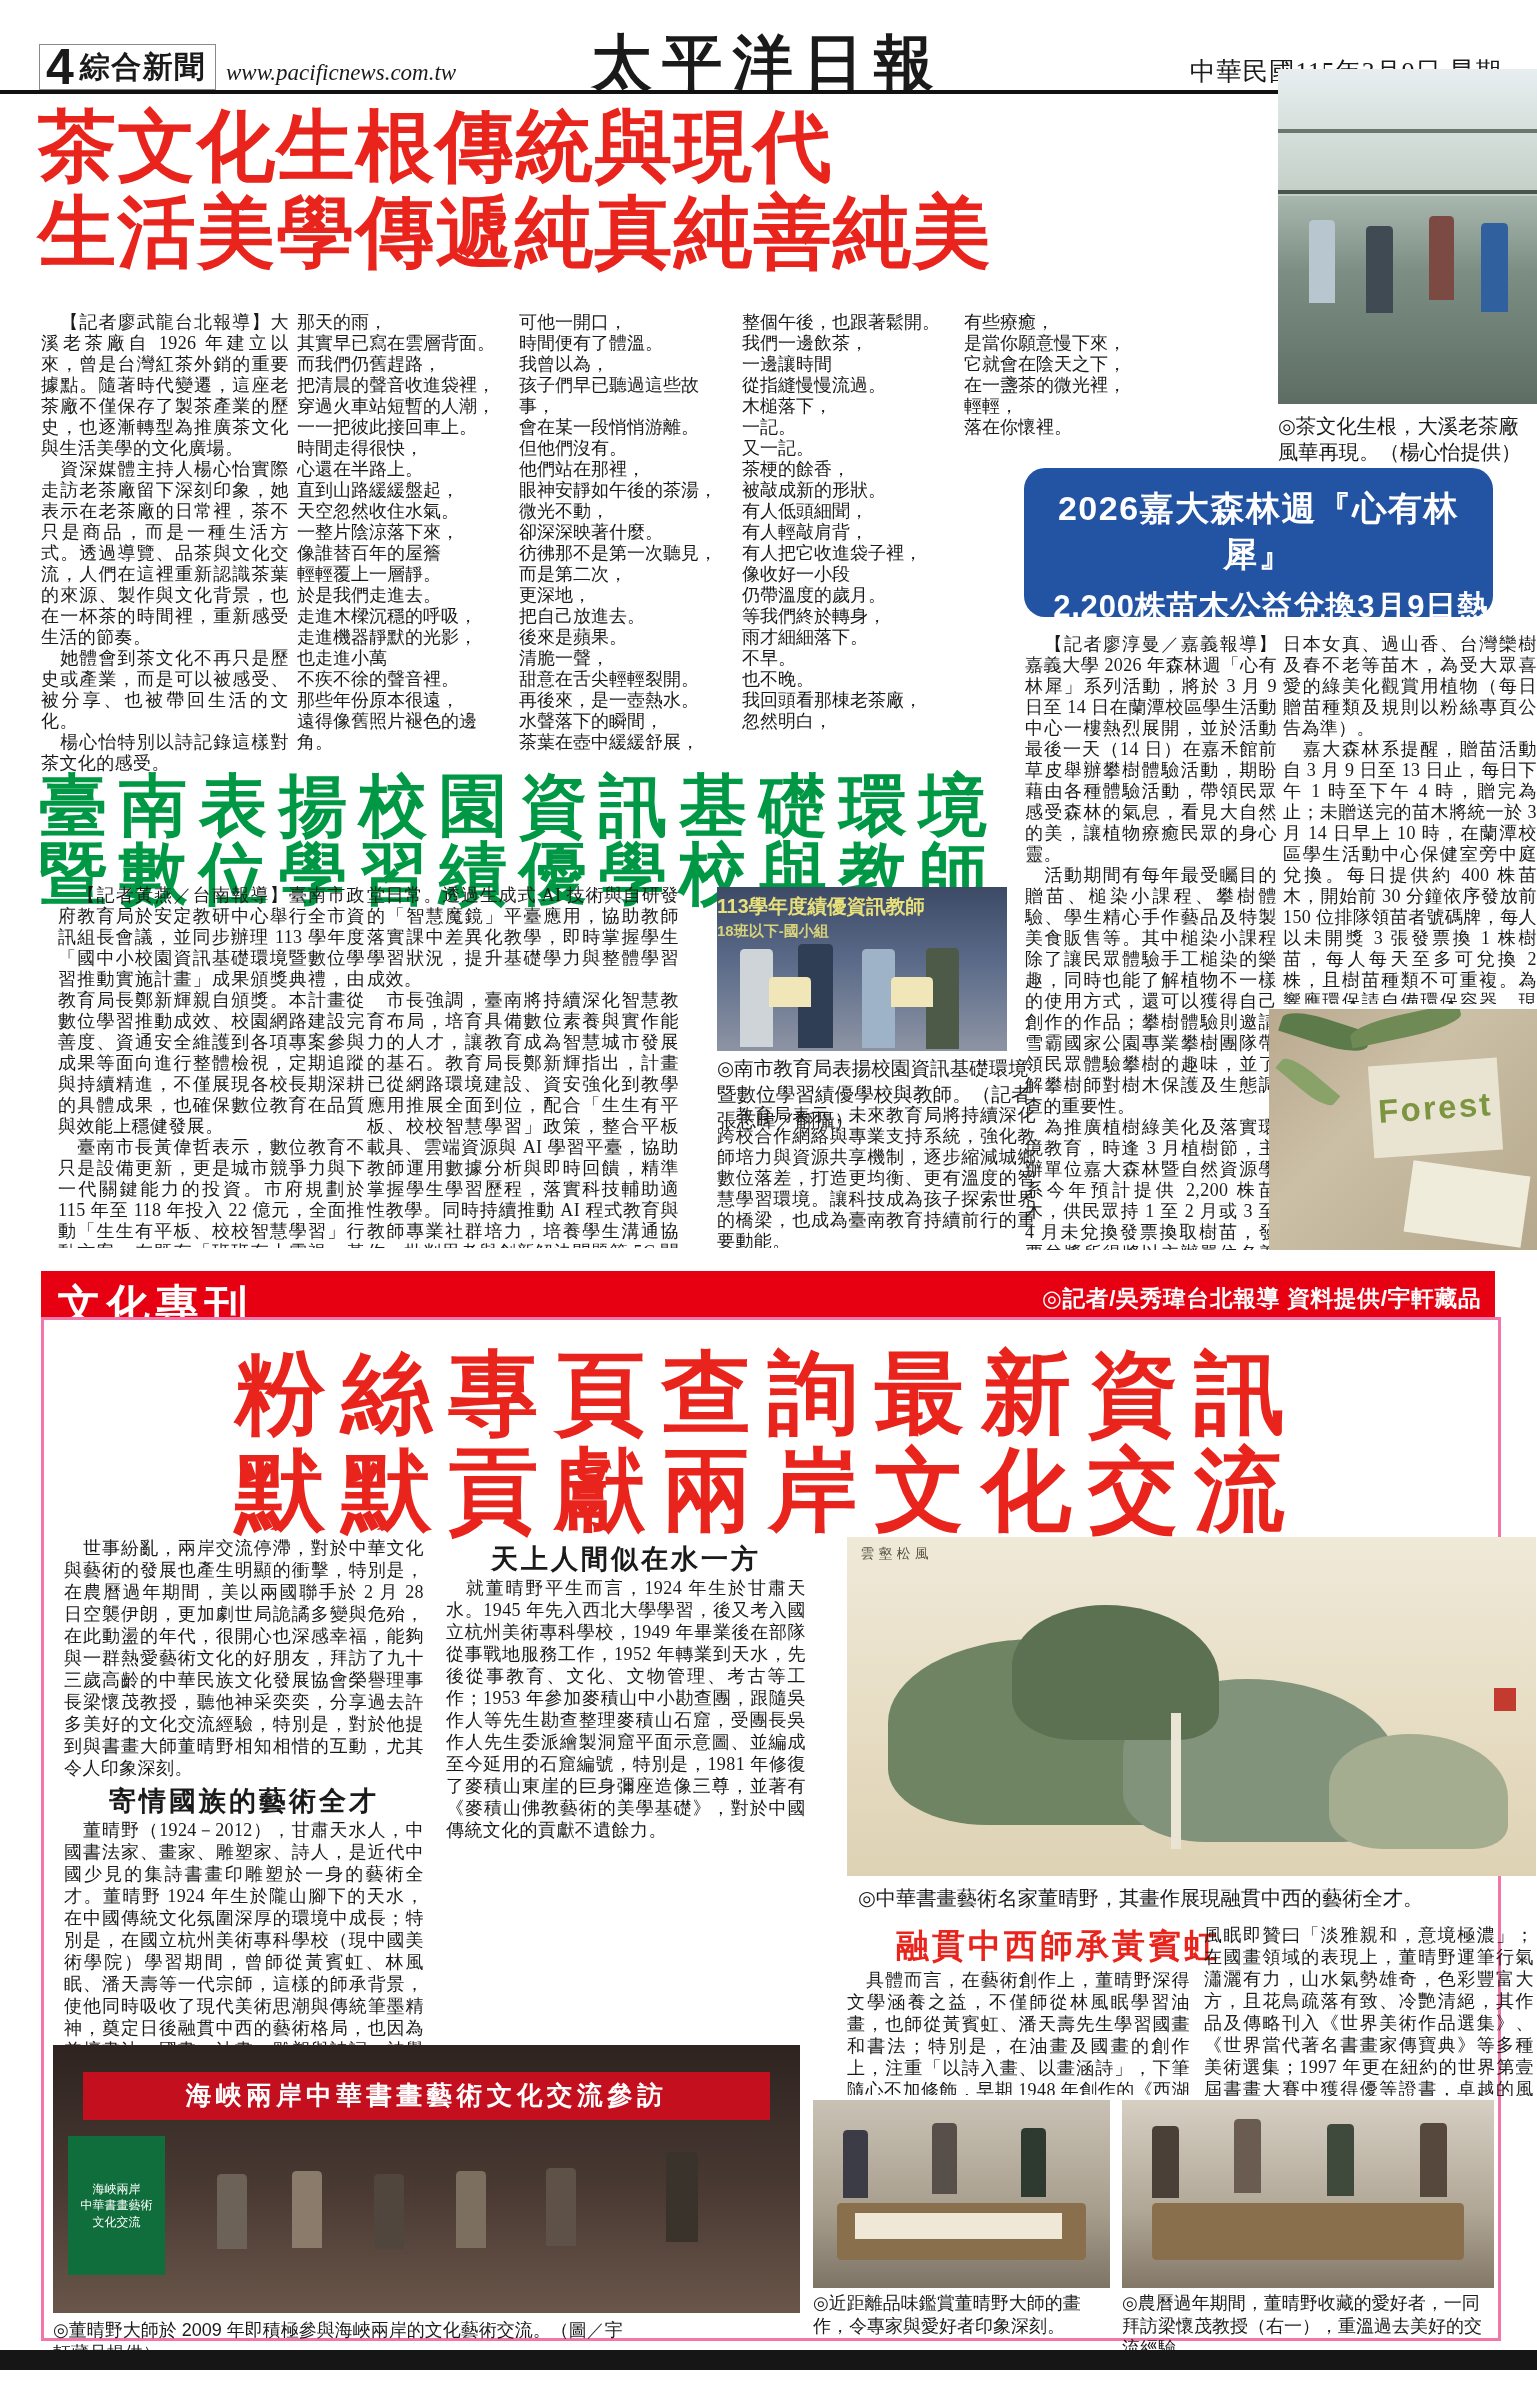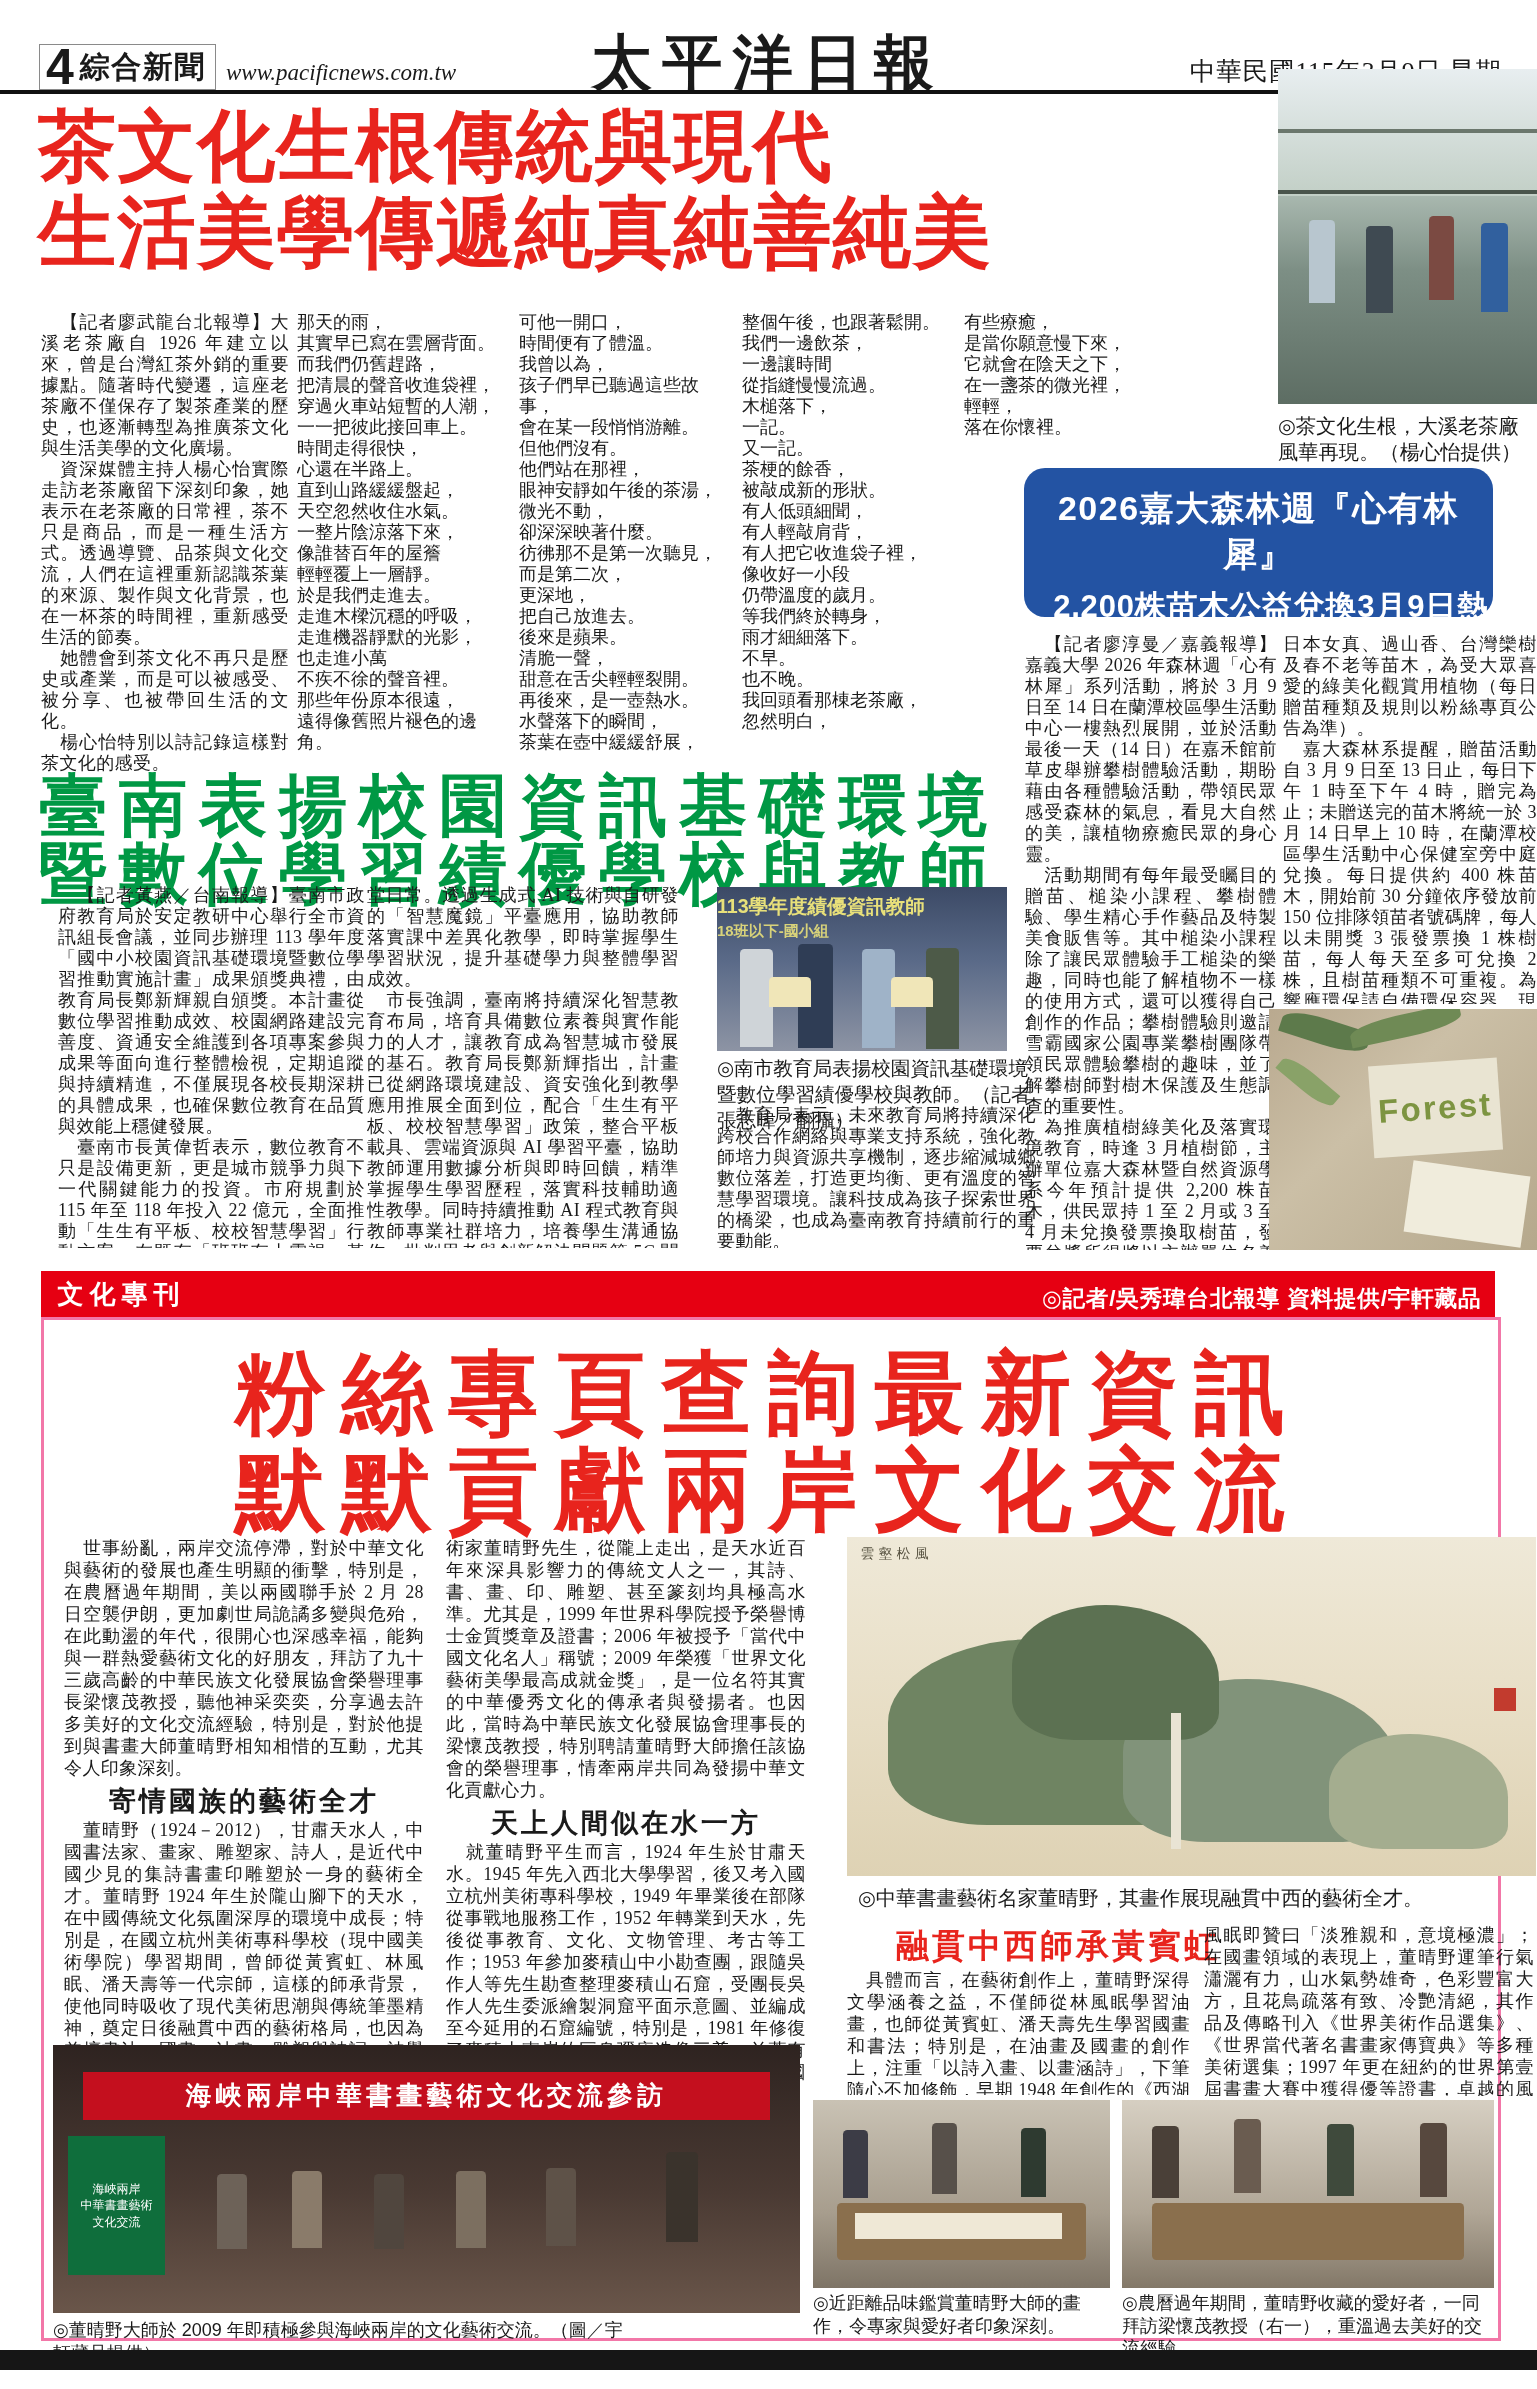--- a/index.html
+++ b/index.html
@@ -63,21 +63,21 @@
   .tnphoto{left:717px;top:887px;width:290px;height:164px;background:linear-gradient(180deg,#3c4a66 0%,#5a6a88 45%,#8d94a4 100%);}
   .slide{position:absolute;left:0;top:0;width:100%;text-align:left;color:#e8e07a;font-weight:700;
          font-family:"Liberation Sans",sans-serif;}
   .slide .l1{font-size:19.6px;margin-top:6px;}
   .slide .l2{font-size:15px;margin-top:1.5px;color:#d8d27a;}
   .tncap{left:717px;top:1055px;width:319px;font-size:19.6px;}
   .tn3{left:717px;top:1105px;width:319px;height:143px;}
 
   
   .cultbar{left:41px;top:1271px;width:1454px;height:47px;background:#e60012;color:#fff;}
-  .kicker{position:absolute;left:16.6px;top:6px;font-size:26px;font-weight:900;letter-spacing:6px;}
+  .kicker{position:absolute;left:16.6px;top:6px;font-size:43px;font-weight:900;letter-spacing:6px;}
   .cbyline{position:absolute;right:13.6px;top:12px;font-size:22.6px;font-weight:700;letter-spacing:0.8px;}
   .cultbox{left:41px;top:1317px;width:1454px;height:1018px;border:3px solid #f277a8;background:#fff;}
   .culth{left:41px;width:1454px;text-align:center;font-size:90px;font-weight:900;color:#e8241d;letter-spacing:16.6px;line-height:1;}
   .chl1{top:1348px;} .chl2{top:1445px;}
   .ccol{top:1537px;font-size:18px;line-height:22px;}
   .cc1{left:64px;width:360px;height:489px;}
   .cc2{left:446px;width:360px;height:489px;}
   .subhead{display:block;text-align:center;font-weight:900;font-size:27px;letter-spacing:3px;margin:10.5px 0 7.5px 0;
            font-family:"Liberation Sans",sans-serif;}
   .painting{left:847px;top:1537px;width:689px;height:339px;background:linear-gradient(180deg,#efe9d8 0%,#e7ddc4 55%,#ded2b4 100%);}
@@ -249,21 +249,20 @@
   <div class="abs culth chl1 sans">粉絲專頁查詢最新資訊</div>
   <div class="abs culth chl2 sans">默默貢獻兩岸文化交流</div>
 
   <div class="abs ccol cc1">
     <div class="prose" style="font-size:18px;line-height:22px;">　世事紛亂，兩岸交流停滯，對於中華文化與藝術的發展也產生明顯的衝擊，特別是，在農曆過年期間，美以兩國聯手於 2 月 28 日空襲伊朗，更加劇世局詭譎多變與危殆，在此動盪的年代，很開心也深感幸福，能夠與一群熱愛藝術文化的好朋友，拜訪了九十三歲高齡的中華民族文化發展協會榮譽理事長梁懷茂教授，聽他神采奕奕，分享過去許多美好的文化交流經驗，特別是，對於他提到與書畫大師董晴野相知相惜的互動，尤其令人印象深刻。</div>
     <span class="subhead">寄情國族的藝術全才</span>
     <div class="prose" style="font-size:18px;line-height:22px;">　董晴野（1924－2012），甘肅天水人，中國書法家、畫家、雕塑家、詩人，是近代中國少見的集詩書畫印雕塑於一身的藝術全才。董晴野 1924 年生於隴山腳下的天水，在中國傳統文化氛圍深厚的環境中成長；特別是，在國立杭州美術專科學校（現中國美術學院）學習期間，曾師從黃賓虹、林風眠、潘天壽等一代宗師，這樣的師承背景，使他同時吸收了現代美術思潮與傳統筆墨精神，奠定日後融貫中西的藝術格局，也因為兼擅書法、國畫、油畫、雕塑與詩詞，被譽為「藝術全才」。
 　梁懷茂教授表示，中國大陸天水已故著名書畫藝</div>
   </div>
   <div class="abs ccol cc2">
-    <div class="prose" style="font-size:18px;line-height:22px;">術家董晴野先生，從隴上走出，是天水近百年來深具影響力的傳統文人之一，其詩、書、畫、印、雕塑、甚至篆刻均具極高水準。尤其是，1999 年世界科學院授予榮譽博士金質獎章及證書；2006 年被授予「當代中國文化名人」稱號；2009 年榮獲「世界文化藝術美學最高成就金獎」，是一位名符其實的中華優秀文化的傳承者與發揚者。也因此，當時為中華民族文化發展協會理事長的梁懷茂教授，特別聘請董晴野大師擔任該協會的榮譽理事，情牽兩岸共同為發揚中華文化貢獻心力。</div>
     <span class="subhead">天上人間似在水一方</span>
     <div class="prose" style="font-size:18px;line-height:22px;">　就董晴野平生而言，1924 年生於甘肅天水。1945 年先入西北大學學習，後又考入國立杭州美術專科學校，1949 年畢業後在部隊從事戰地服務工作，1952 年轉業到天水，先後從事教育、文化、文物管理、考古等工作；1953 年參加麥積山中小勘查團，跟隨吳作人等先生勘查整理麥積山石窟，受團長吳作人先生委派繪製洞窟平面示意圖、並編成至今延用的石窟編號，特別是，1981 年修復了麥積山東崖的巨身彌座造像三尊，並著有《麥積山佛教藝術的美學基礎》，對於中國傳統文化的貢獻不遺餘力。</div>
   </div>
 
   <div class="abs photo painting">
     <div class="callig">雲壑松風</div>
     <div class="mtn" style="left:6%;top:30%;width:48%;height:55%;background:#6f8462;"></div>
     <div class="mtn" style="left:40%;top:42%;width:40%;height:48%;background:#81937a;"></div>
     <div class="mtn" style="left:24%;top:20%;width:30%;height:40%;background:#5c7152;"></div>
     <div class="mtn" style="left:70%;top:58%;width:26%;height:34%;background:#a4ad8f;"></div>

